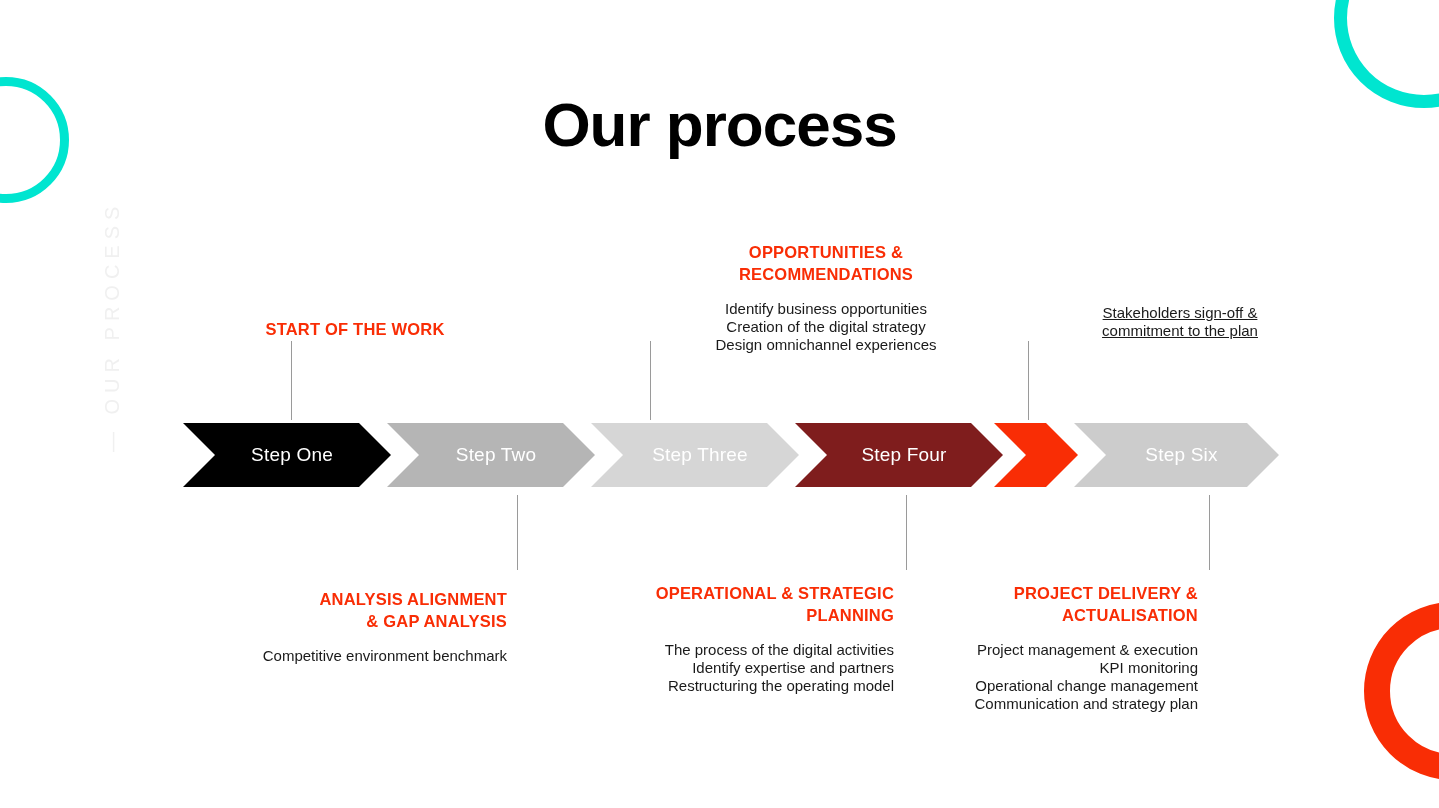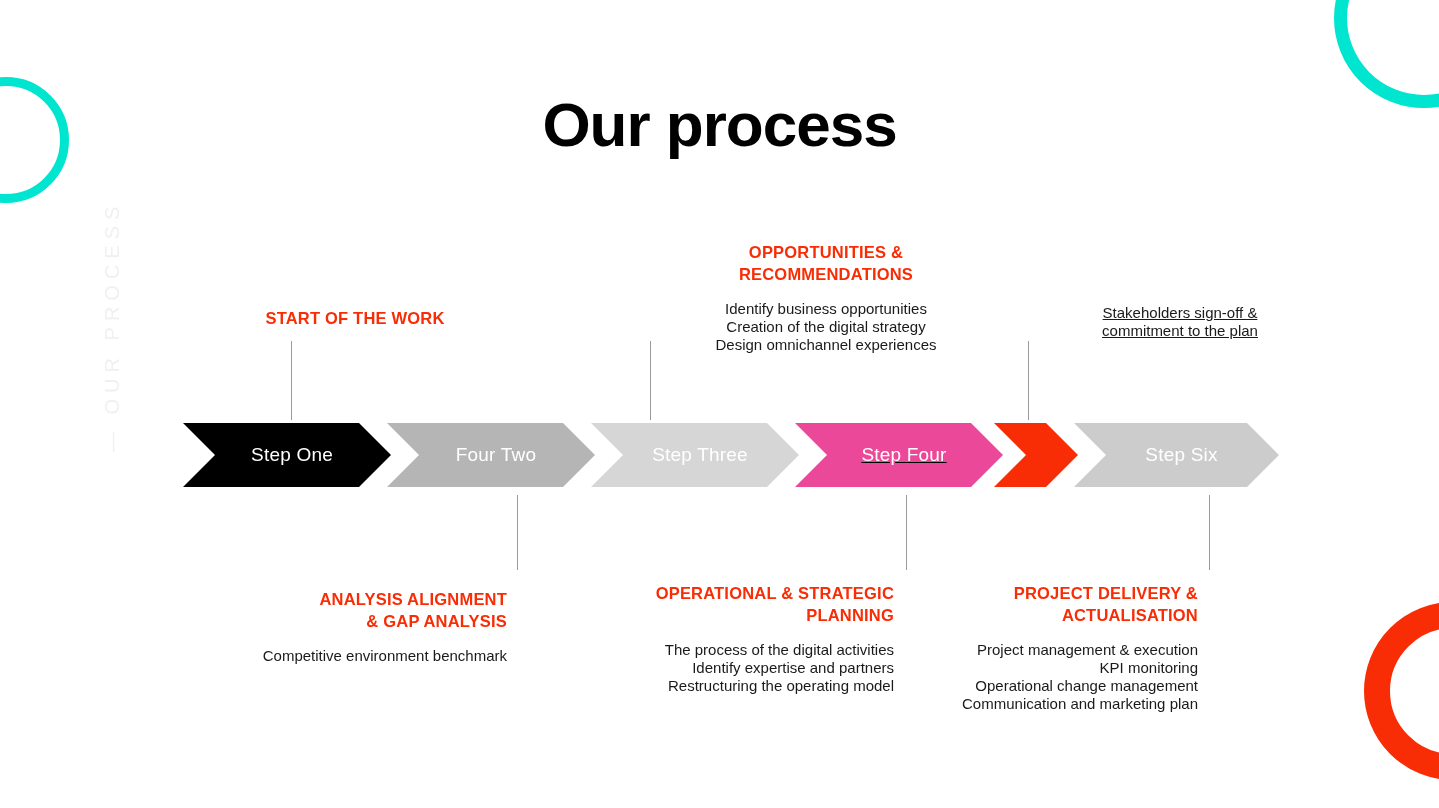--- a/index.html
+++ b/index.html
@@ -147,37 +147,37 @@
 
   <div class="connector" style="left:517px; top:495px; height:75px;"></div>
   <div class="connector" style="left:906px; top:495px; height:75px;"></div>
   <div class="connector" style="left:1209px; top:495px; height:75px;"></div>
 
   <div id="chevrons">
     <div class="chev" style="left:183px; width:208px; background:#000000;">
       <span class="chev-label">Step One</span>
     </div>
     <div class="chev" style="left:387px; width:208px; background:#b5b5b5;">
-      <span class="chev-label">Four Two</span>
+      <span class="chev-label">Step Two</span>
     </div>
     <div class="chev" style="left:591px; width:208px; background:#d6d6d6;">
       <span class="chev-label">Step Three</span>
     </div>
-    <div class="chev" style="left:795px; width:208px; background:#ec4899;text-decoration:underline;">
+    <div class="chev" style="left:795px; width:208px; background:#7f1d1d;">
       <span class="chev-label">Step Four</span>
     </div>
     <div class="chev" style="left:994px; width:84px; background:#f92d05;">
       <span class="chev-label"></span>
     </div>
     <div class="chev" style="left:1074px; width:205px; background:#cccccc;">
       <span class="chev-label">Step Six</span>
     </div>
   </div>
 
-  <div class="callout align-left" style="left:195px; top:295px; width:320px;">
+  <div class="callout align-left" style="left:195px; top:306px; width:320px;">
     <div class="callout-head">START OF THE WORK</div>
   </div>
 
   <div class="callout align-left" style="left:661px; top:229px; width:330px;">
     <div class="callout-head">
       <div>OPPORTUNITIES &amp;</div>
       <div>RECOMMENDATIONS</div>
     </div>
     <div class="callout-body">
       <div>Identify business opportunities</div>
@@ -217,17 +217,17 @@
 
   <div class="callout align-right" style="left:888px; top:582px; width:310px;">
     <div class="callout-head">
       <div>PROJECT DELIVERY &amp;</div>
       <div>ACTUALISATION</div>
     </div>
     <div class="callout-body">
       <div>Project management &amp; execution</div>
       <div>KPI monitoring</div>
       <div>Operational change management</div>
-      <div>Communication and marketing plan</div>
+      <div>Communication and strategy plan</div>
     </div>
   </div>
 
 </div>
 
 </body></html>

